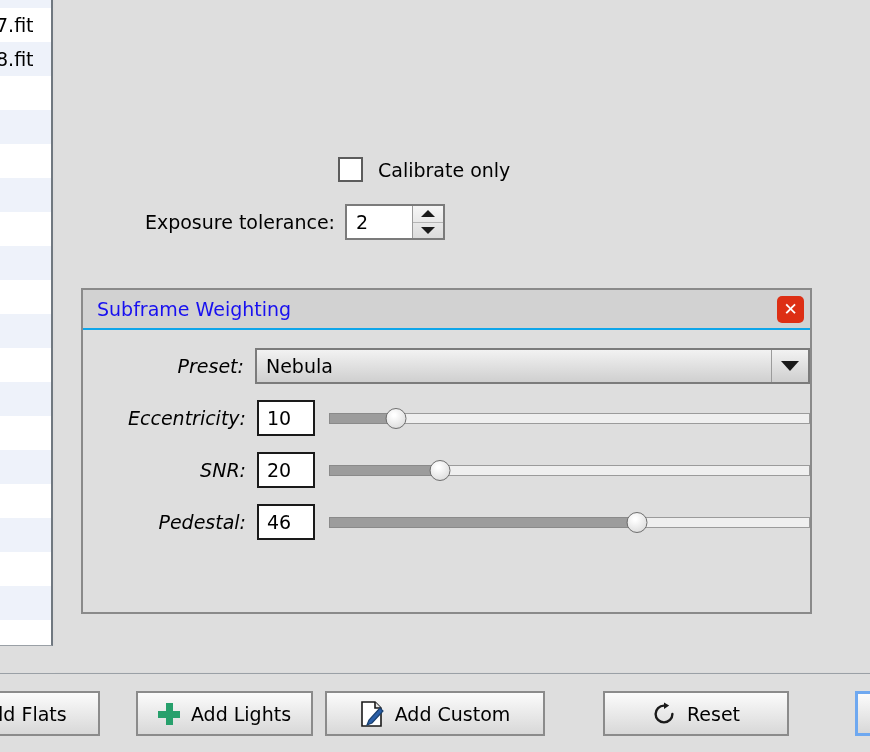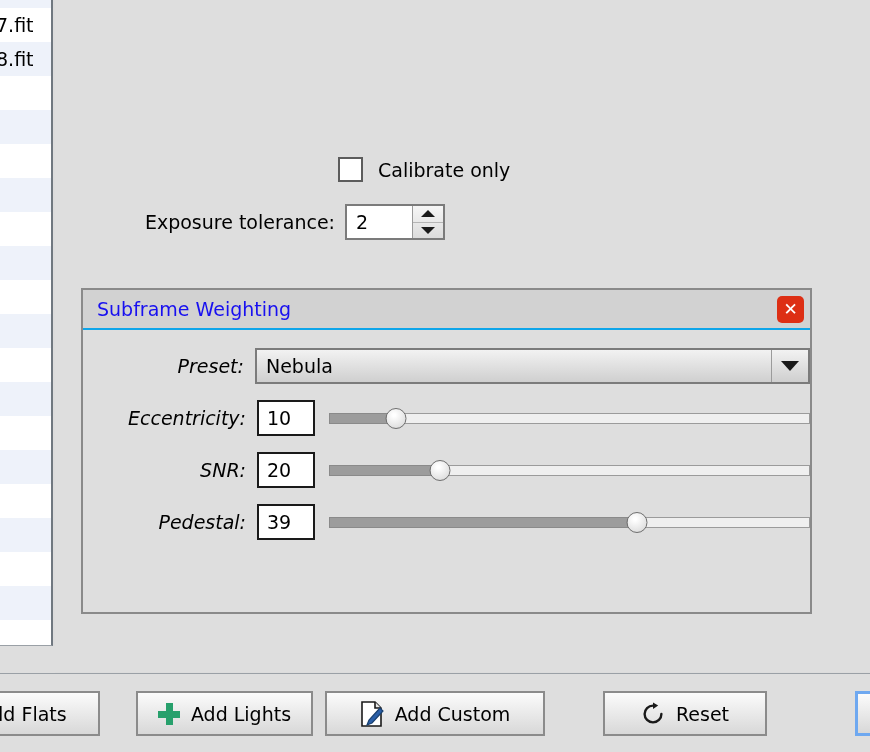--- a/index.html
+++ b/index.html
@@ -466,21 +466,21 @@
             <span class="field-label">SNR:</span>
             <span class="numfield">20</span>
             <span class="slider">
               <span class="slider-track"></span>
               <span class="slider-fill" style="width:23%"></span>
               <span class="slider-handle" style="left:23%"></span>
             </span>
           </div>
           <div class="field-row">
             <span class="field-label">Pedestal:</span>
-            <span class="numfield">39</span>
+            <span class="numfield">46</span>
             <span class="slider">
               <span class="slider-track"></span>
               <span class="slider-fill" style="width:64%"></span>
               <span class="slider-handle" style="left:64%"></span>
             </span>
           </div>
         </div>
 
     </div>
   </div>
@@ -498,21 +498,21 @@
       <span class="btn-label">Add Lights</span>
     </div>
     <div class="tool-button" style="left: 325px; width: 220px;">
       <svg class="doc-icon" viewBox="0 0 24 26">
         <path d="M2 1 h13 l6 6 v18 H2 Z" fill="#ffffff" stroke="#1a1a1a" stroke-width="1.6"></path>
         <path d="M15 1 v6 h6" fill="#e8e8e8" stroke="#1a1a1a" stroke-width="1.6"></path>
         <path d="M20 7 L9 19 l-2 5 l5 -2 L23 10 Z" fill="#2a5fa8" stroke="#19406f" stroke-width="1.2"></path>
       </svg>
       <span class="btn-label">Add Custom</span>
     </div>
-    <div class="tool-button" style="left: 603px; width: 164px;">
+    <div class="tool-button" style="left: 603px; width: 186px;">
       <svg class="reset-icon" viewBox="0 0 24 24">
         <path d="M12 3.6 A8.4 8.4 0 1 0 20.4 12" fill="none" stroke="#1a1a1a" stroke-width="2.4" stroke-linecap="round"></path>
         <path d="M12 0.5 L12 7 L17.2 3.5 Z" fill="#1a1a1a"></path>
       </svg>
       <span class="btn-label">Reset</span>
     </div>
     <div class="tool-button focused" style="left: 855px; width: 40px;">
       <span class="btn-label"></span>
     </div>
   </div>

